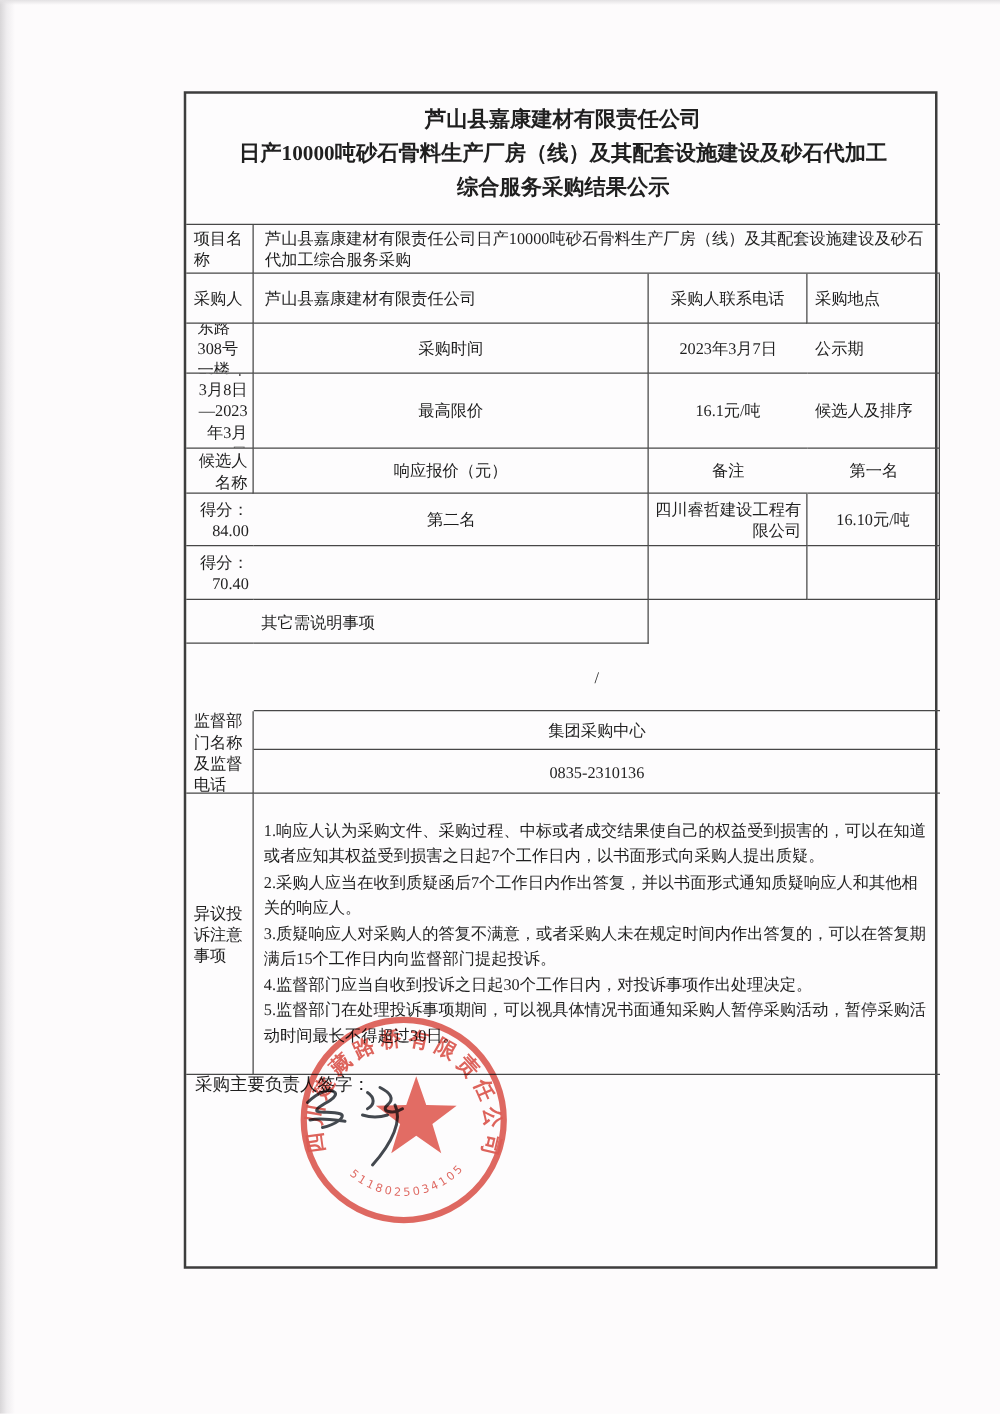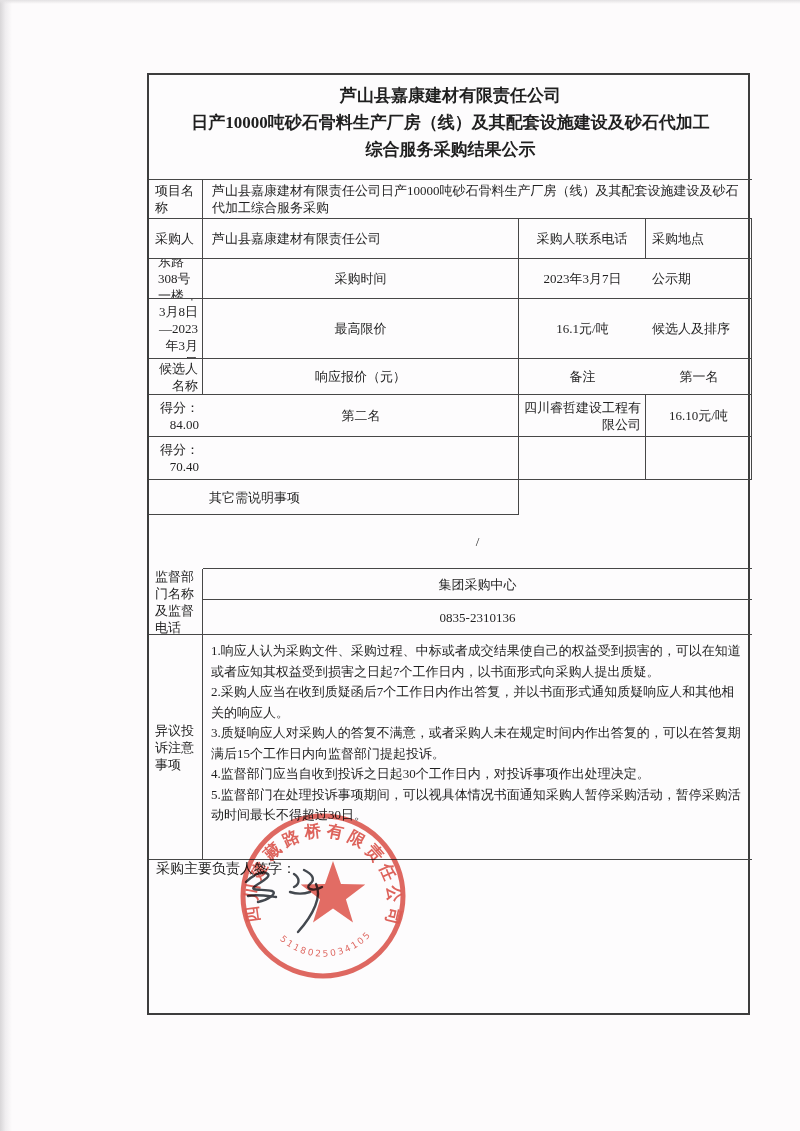--- a/index.html
+++ b/index.html
@@ -60,21 +60,21 @@
     text-align: right; padding: 2px 4px;
   }
   .title-cell {
     display: flex; flex-direction: column; justify-content: center;
     text-align: center;
     font-weight: bold;
     font-size: 17px; line-height: 27px;
     padding: 4px 10px 14px 10px;
   }
   .objection-body {
-    display: flex; align-items: flex-start;
+    display: flex; align-items: center;
     padding: 6px 8px 6px 8px;
   }
   .objection-body .lines { font-size: 13px; line-height: 20.5px; }
   .sig-cell {
     display: flex; 
     padding-left: 7px; font-size: 14px;
   }
   
   .stamp {
     position: absolute; left: 237px; top: 810px; width: 172px; height: 172px;

